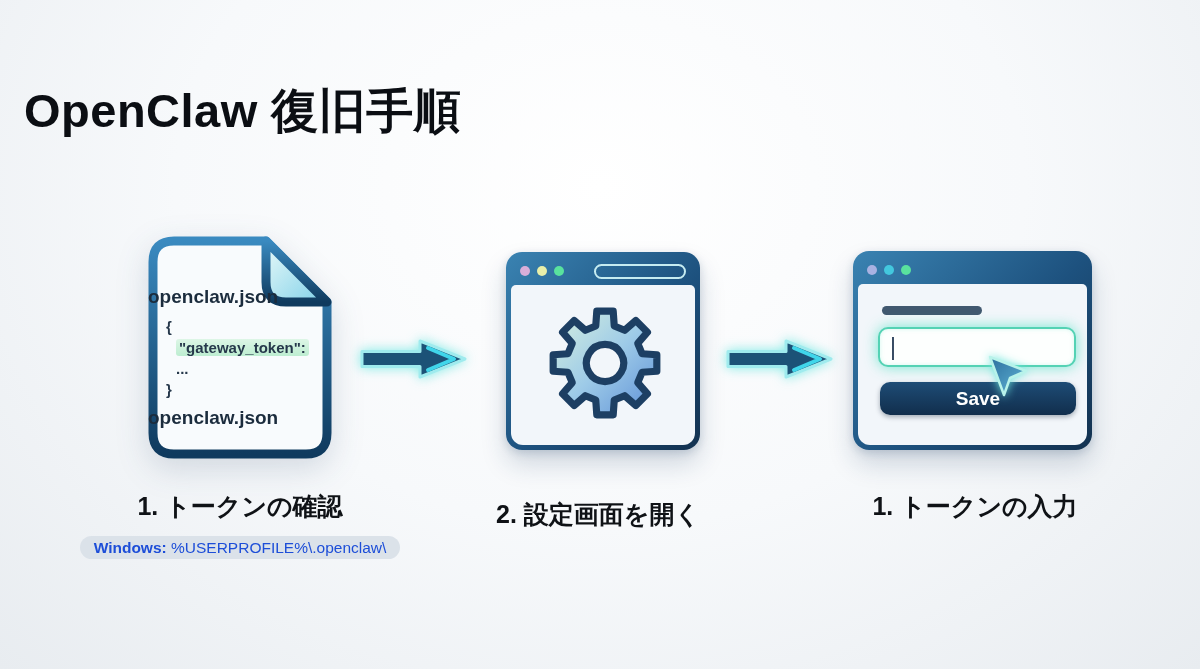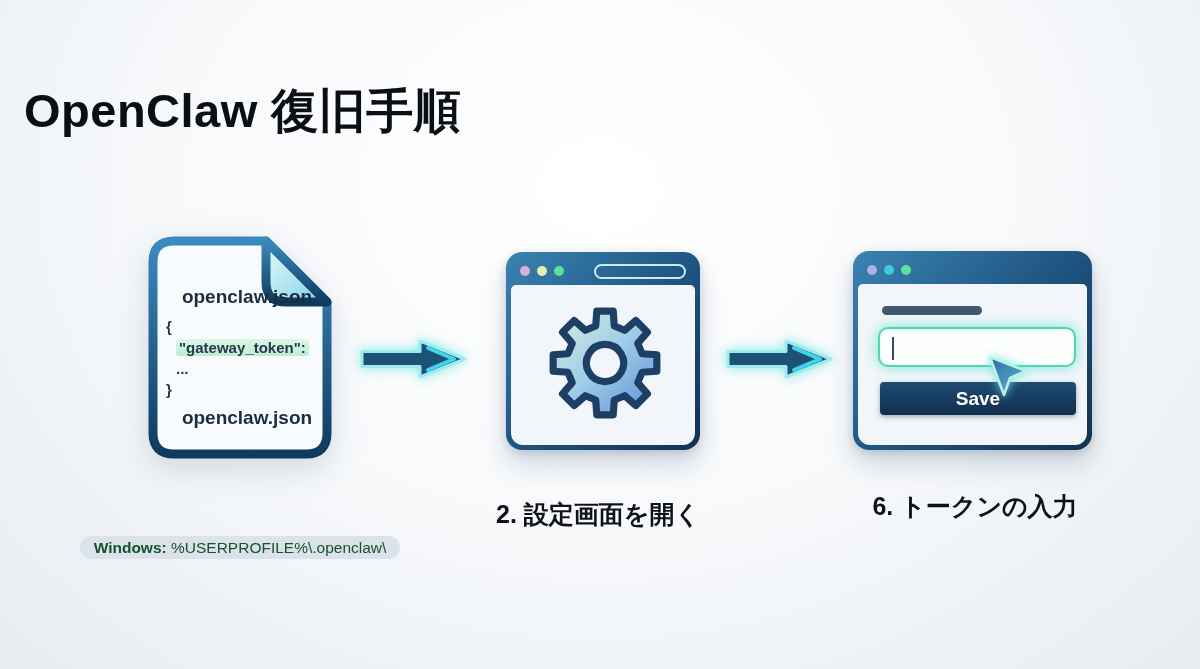--- a/index.html
+++ b/index.html
@@ -17,21 +17,21 @@
     text-align:left; font-size:47px; font-weight:800; color:#0b0e13;
     letter-spacing:.5px;
     margin-left:24px;
   }
 
   
   .doc { position:absolute; left:148px; top:236px; width:184px; height:223px;
          filter:drop-shadow(0 10px 16px rgba(23,58,92,.16)); }
   .doc-svg { position:absolute; inset:0; width:100%; height:100%; }
   .doc-content { position:absolute; inset:0; padding-top:50px; }
-  .doc-filename { text-align:center; font-weight:700; font-size:19px; color:#1b2c3d;margin-left:14px; }
+  .doc-filename { font-weight:700; font-size:19px; color:#1b2c3d; }
   .doc-code { margin:8px 0 0 18px; font-size:15px; line-height:21px; color:#26384b; font-weight:600; }
   .doc-code .indent { margin-left:10px; }
   .hl { background:linear-gradient(180deg,#ddf6e6,#bdedd1); border-radius:3px; padding:0 3px; }
   .doc-filename.bottom { margin-top:7px; }
 
   
   .arrow { position:absolute; width:122px; height:50px;
            filter:drop-shadow(0 0 6px rgba(111,232,226,.85)); }
   .arrow1 { left:352px; top:334px; }
   .arrow2 { left:718px; top:334px; }
@@ -56,37 +56,37 @@
   .field-label-bar { position:absolute; left:24px; top:22px; width:100px; height:9px;
                      border-radius:5px; background:#41586f; }
   .token-input { position:absolute; left:20px; top:43px; width:198px; height:40px;
                  background:#fdfffe; border:2.5px solid #54d2b4; border-radius:10px;
                  box-shadow:0 0 14px rgba(86,226,197,.8), inset 0 0 4px rgba(86,226,197,.25);
                  display:flex; align-items:center; padding-left:10px; cursor:text; }
   .caret { font-size:23px; color:#2b405a; font-weight:400; line-height:1; }
   .pointer-svg { position:absolute; left:126px; top:70px; width:48px; height:48px; z-index:3;
                  filter:drop-shadow(0 0 5px rgba(110,230,220,.95)); }
   .save-btn { position:absolute; left:22px; top:98px; width:196px; height:33px;
-              border:none; border-radius:4px; cursor:pointer;
+              border:none; border-radius:10px; cursor:pointer;
               background:linear-gradient(180deg,#1e4c76,#112e4c);
               color:#fff; font-weight:700; font-size:19px;
               font-family:"Liberation Sans","DejaVu Sans",sans-serif;
               box-shadow:0 2px 5px rgba(10,30,50,.35); }
 
   
   .step-label { position:absolute; top:490px; width:300px; text-align:center;
                 font-size:25px; font-weight:700; color:#0f1216; }
   .step1 { left:90px; }
   .step2 { left:448px;margin-top:8px; }
   .step3 { left:825px; }
 
   .path-badges { position:absolute; left:58px; top:536px; width:364px;
                  display:flex; flex-direction:column; align-items:center; gap:1px; }
   .badge { background:#dbe2e9; border-radius:15px; padding:2.5px 14px;
-           font-size:15.5px; color:#14532d; white-space:nowrap; }
+           font-size:15.5px; color:#1d4ed8; white-space:nowrap; }
   .badge b { font-weight:700; }
 </style>
 </head>
 <body>
 
 <div class="canvas">
 
   <h1 class="page-title">OpenClaw 復旧手順</h1>
 
   <div class="doc">
@@ -182,22 +182,23 @@
             <stop offset="0" stop-color="#2c6f9e"></stop>
               <stop offset="1" stop-color="#62b7d8"></stop>
           </linearGradient>
         </defs>
         <path d="M6,3 L42,17 L26,24 L20,41 Z" fill="url(#ptrGrad)" stroke="#b8f3ea" stroke-width="2.5" stroke-linejoin="round"></path>
       </svg>
       <button class="save-btn">Save</button>
     </div>
   </div>
 
+  <div class="step-label step1">1. トークンの確認</div>
   <div class="step-label step2">2. 設定画面を開く</div>
-  <div class="step-label step3">6. トークンの入力</div>
+  <div class="step-label step3">1. トークンの入力</div>
 
   <div class="path-badges">
     <div class="badge">
       <b>Windows:</b>&nbsp;<span>%USERPROFILE%\.openclaw\</span>
     </div>
   </div>
 
 </div>
 
 </body></html>

